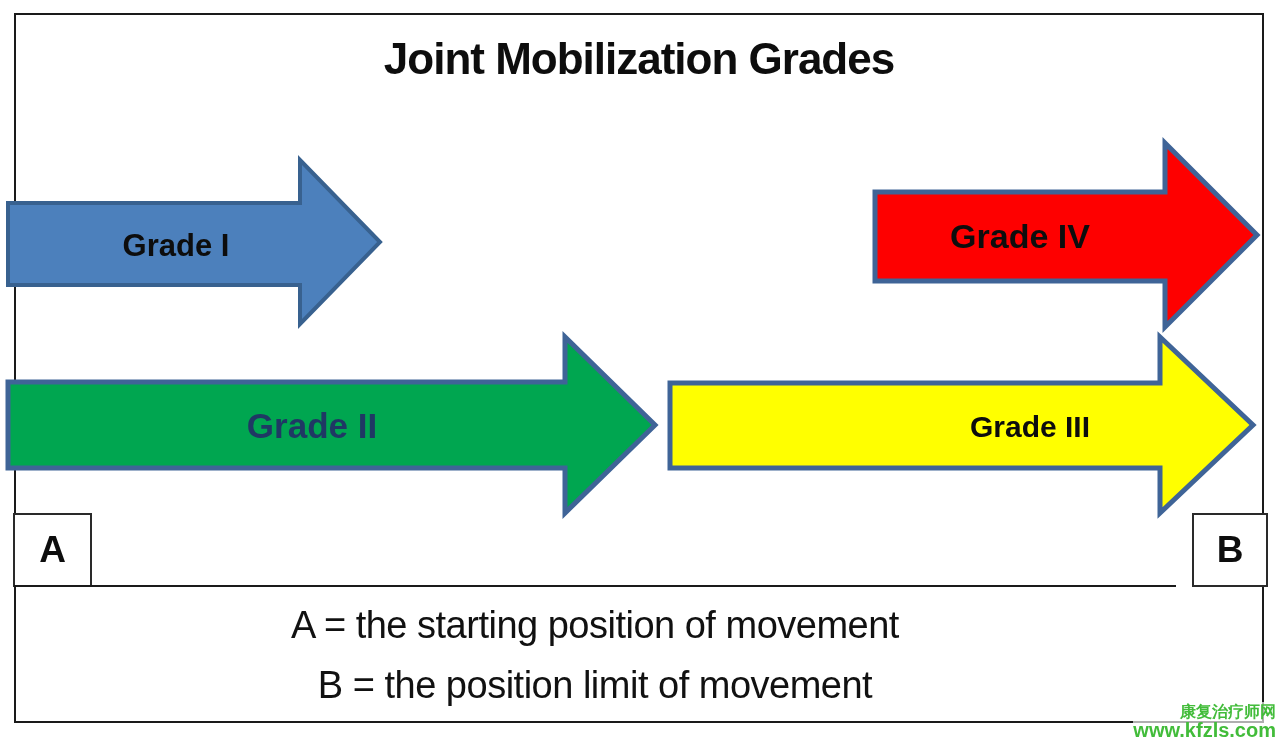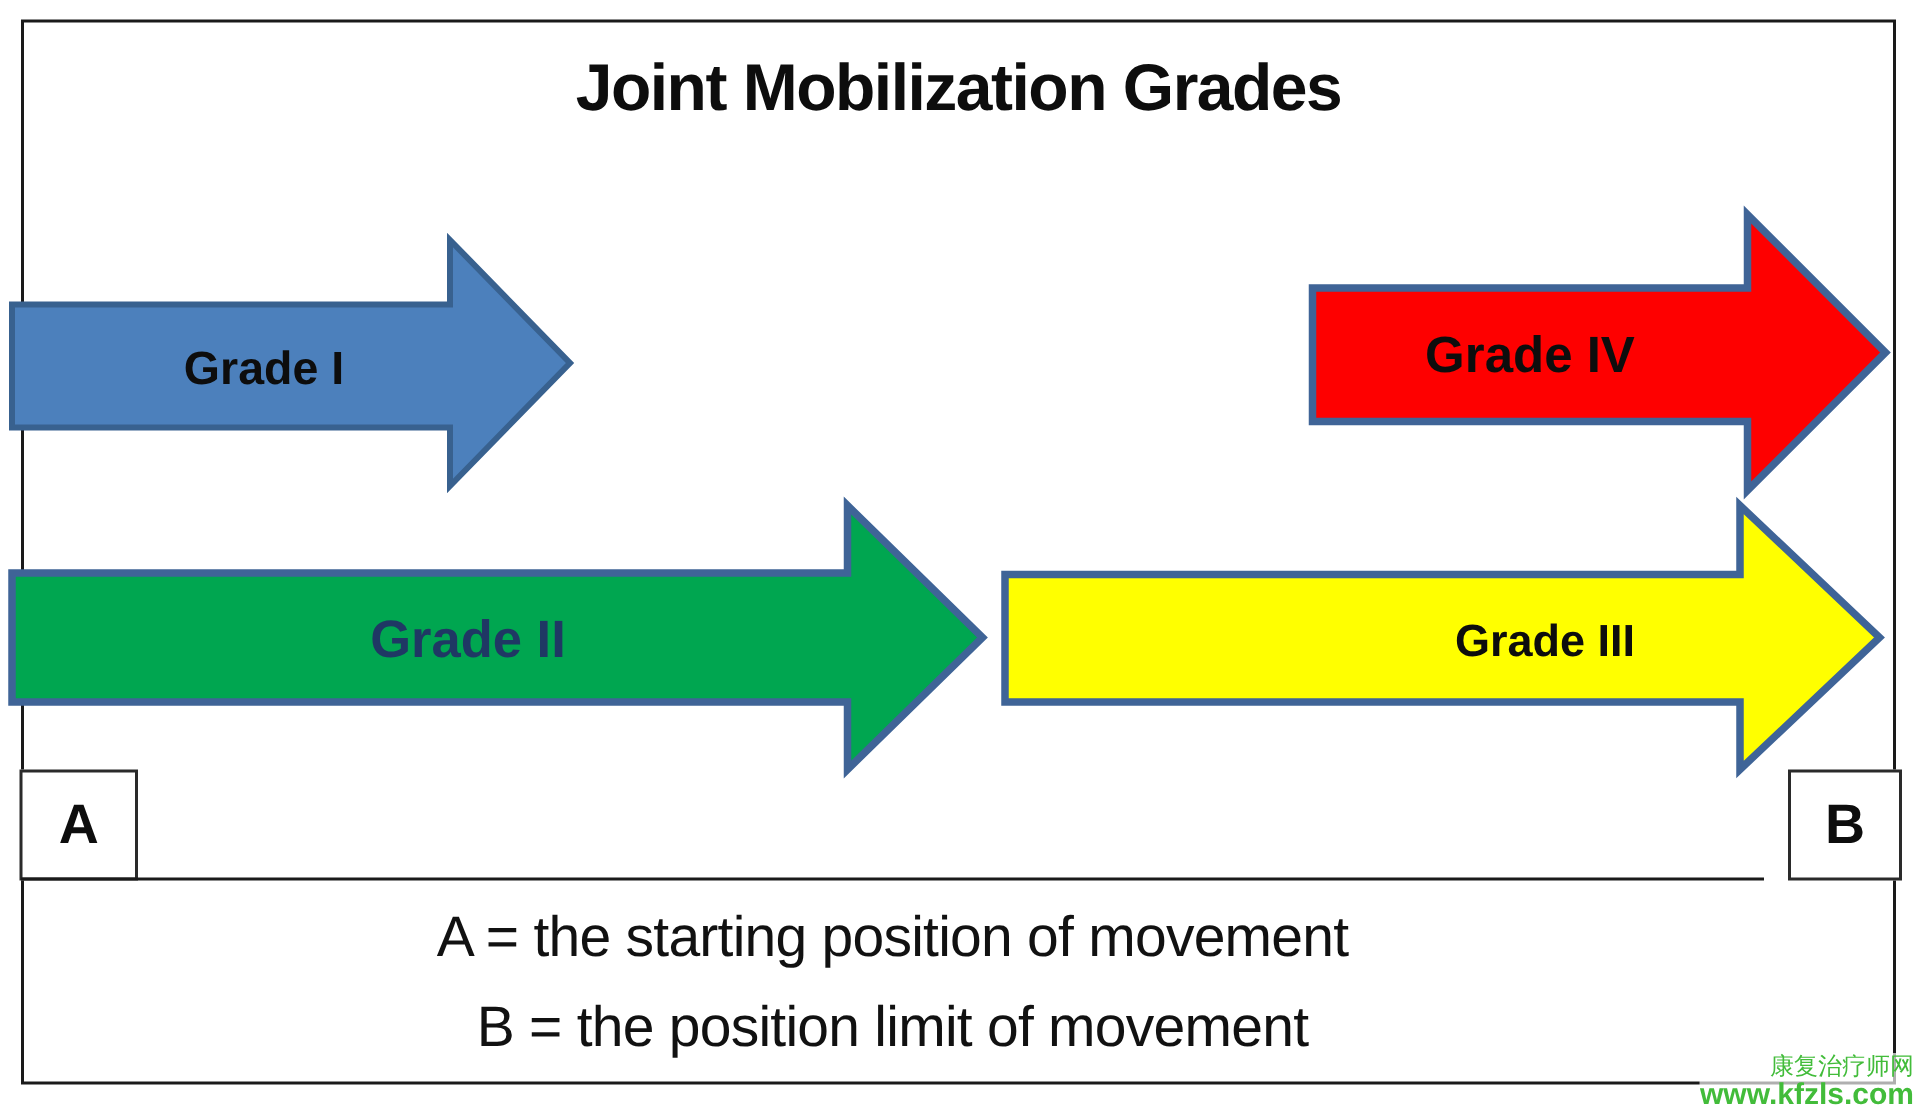--- a/index.html
+++ b/index.html
@@ -36,21 +36,21 @@
     gap:4px;
   }
   .legend-line{
     font-size:38px;color:#111111;letter-spacing:-0.5px;line-height:56px;
     text-align:center;white-space:nowrap;
   }
   .watermark{
     position:absolute;right:4px;bottom:1px;text-align:right;
     color:#42bc3a;line-height:19px;background:rgba(255,255,255,0.65);
   }
-  .watermark .wm-name{font-size:16px;font-weight:normal;}
+  .watermark .wm-name{font-size:16px;font-weight:bold;}
   .watermark .wm-url{font-size:20px;font-weight:bold;}
 </style>
 </head>
 <body>
 
 <div class="canvas">
 
   <div class="frame"></div>
 
   <div class="page-title">Joint Mobilization Grades</div>

